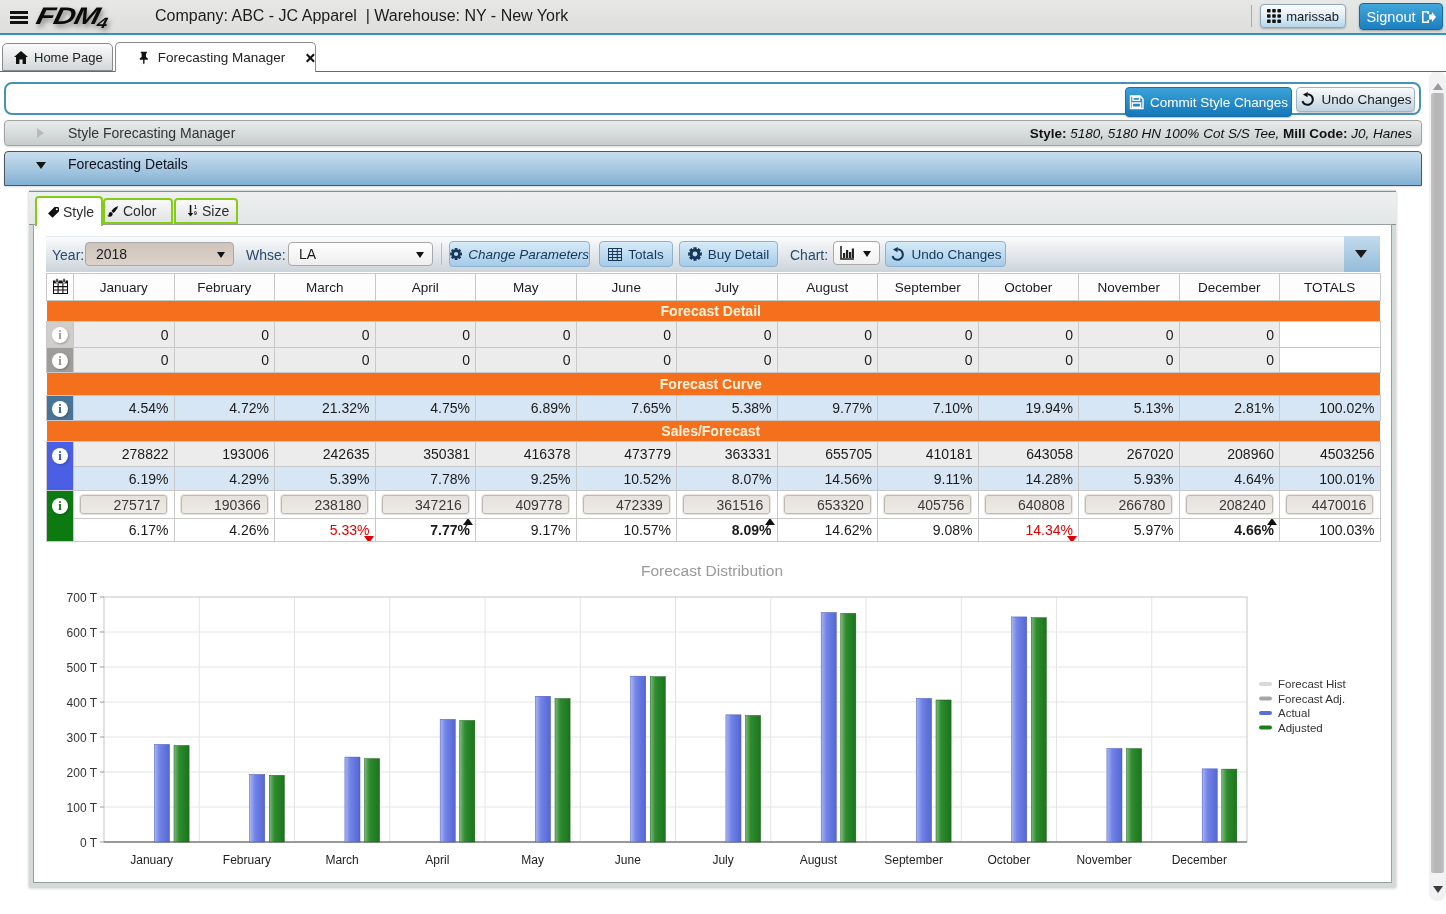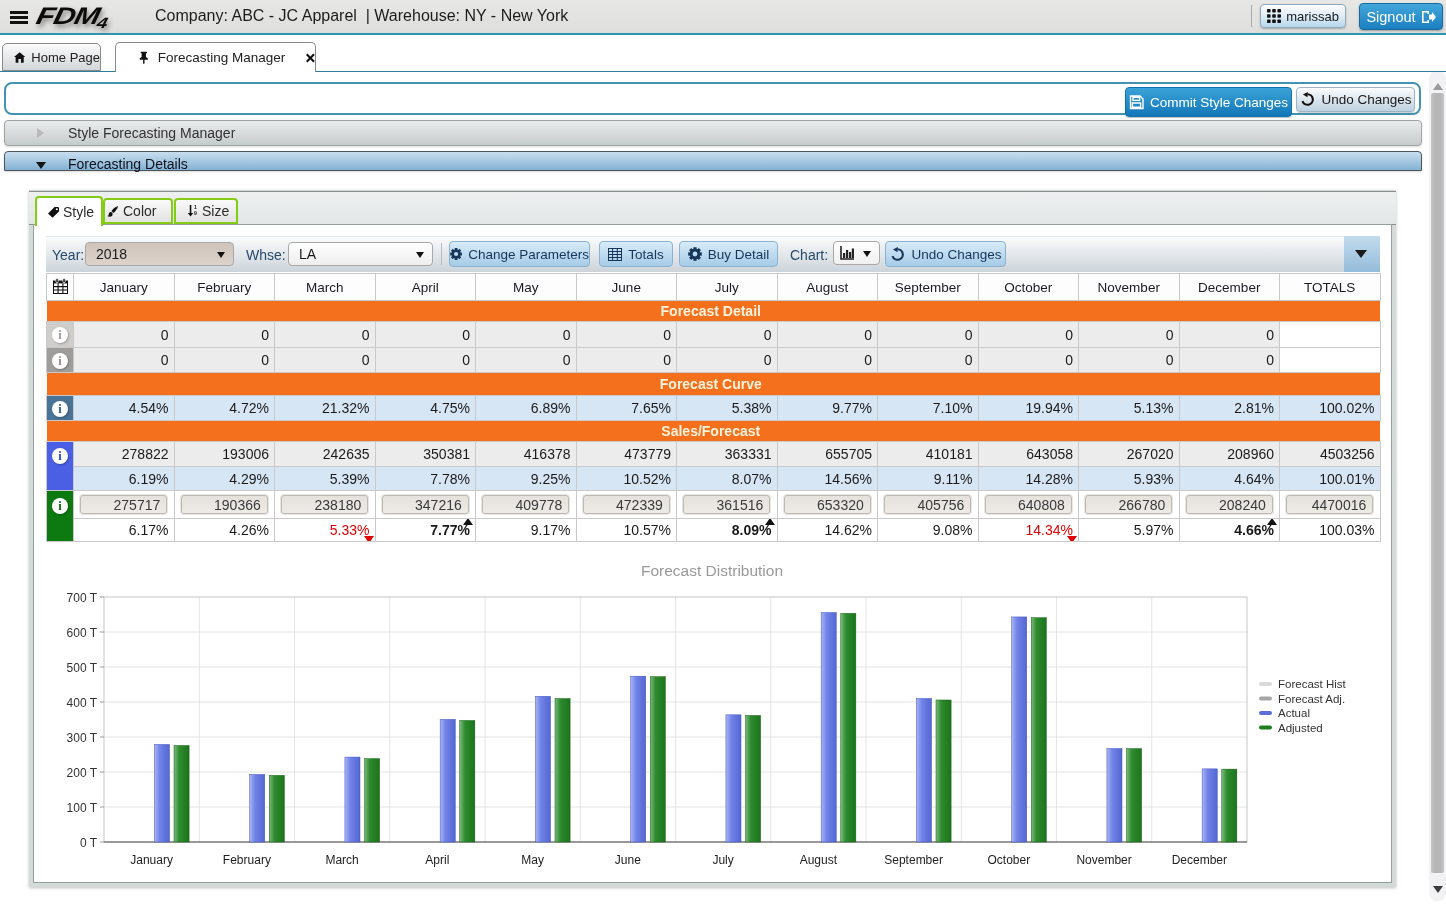--- a/index.html
+++ b/index.html
@@ -17,40 +17,40 @@
 #hdrsep { left:1251px; top:5px; width:1px; height:22px; background:#aaa; }
 #userbtn { left:1260px; top:4px; width:86px; height:24px; border:1px solid #8fa8bd; border-radius:4px;
   background:linear-gradient(#fdfdfd,#dcebf5 55%,#b5d6ea); font-size:13px; color:#1a1a1a;
   display:flex; align-items:center; justify-content:center; gap:5px; box-shadow:0 1px 2px rgba(0,0,0,.25);}
 #signout { left:1359px; top:3px; width:84px; height:27px; border:1px solid #176a9e; border-radius:4px;
   background:linear-gradient(#41a7da,#1c7fc0); font-size:14.5px; color:#fff;
   display:flex; align-items:center; justify-content:center; gap:5px; box-shadow:0 1px 2px rgba(0,0,0,.3);}
 
 .wtab { top:43px; height:28px; border:1px solid #8a8a8a; border-radius:5px 5px 0 0; white-space:nowrap;
   display:flex; align-items:center; font-size:13.5px; color:#222; z-index:3; }
-#tabhome { left:2px; width:99px; background:linear-gradient(#fbfbfb,#d3d7d9); padding-left:11px; gap:6px; font-size:13px;}
+#tabhome { left:2px; width:111px; background:linear-gradient(#fbfbfb,#d3d7d9); padding-left:11px; gap:6px; font-size:13px;}
 #tabfm { left:115px; top:42px; height:30px; width:201px; background:#fff; border-bottom:none; z-index:4;
   padding-left:23px; gap:9px; }
 #tealline { left:0; top:70.8px; width:1446px; height:1.6px; background:#2e7d9c; z-index:2; }
 
 #actbox { left:4px; top:82px; width:1417px; height:33px; border:2px solid #4492b4; border-radius:8px; background:#fff; }
 .btn { position:absolute; display:flex; align-items:center; justify-content:center; gap:6px; white-space:nowrap;
   border-radius:4px; font-size:13.5px; }
 #commitbtn { left:1125px; top:87px; width:167px; height:30px; color:#fff;
   background:linear-gradient(#3aa2d8,#1477b8); border:1px solid #1272ae; box-shadow:0 1px 1px rgba(0,0,0,.25);}
 #undotop { left:1296px; top:87px; width:119px; height:25px; color:#1a1a1a;
   background:linear-gradient(#fbfcfd,#bed2e0); border:1px solid #9cb4c4; box-shadow:0 1px 1px rgba(0,0,0,.2);}
 
 #sfmbar { left:4px; top:120px; width:1418px; height:26px; border:1px solid #a3a3a3; border-radius:4px;
   background:linear-gradient(#e9eCec,#c6cbcb); box-shadow:0 1px 2px rgba(0,0,0,.15); }
 #sfmbar .cap { position:absolute; left:63px; top:4px; font-size:14px; color:#333; }
 #sfmarrow { position:absolute; left:32px; top:7px; width:0; height:0;
   border-left:7px solid #b9b9b9; border-top:5.5px solid transparent; border-bottom:5.5px solid transparent; }
 #styleinfo { position:absolute; right:9px; top:4.5px; font-size:13.5px; color:#111; }
-#fdbar { left:4px; top:151px; width:1418px; height:20px; border:1px solid #4d565c; border-radius:4px 4px 0 0;
+#fdbar { left:4px; top:151px; width:1418px; height:35px; border:1px solid #4d565c; border-radius:4px 4px 0 0;
   background:linear-gradient(#c8deee,#a3c6e0 55%,#82b1d3); box-shadow:0 1px 2px rgba(0,0,0,.15);}
 #fdbar .cap { position:absolute; left:63px; top:4px; font-size:14px; color:#10101c; }
 #fdarrow { position:absolute; left:31px; top:10px; width:0; height:0;
   border-top:7px solid #151515; border-left:5.5px solid transparent; border-right:5.5px solid transparent; }
 
 #frame { left:29px; top:190px; width:1367px; height:697px; background:#d4dad8; box-shadow:0 1px 3px rgba(0,0,0,.25);}
 #inner { left:33px; top:224px; width:1359px; height:659px; background:#fff; border:1px solid #95a09e; }
 #strip { left:29px; top:191px; width:1367px; height:34px; background:linear-gradient(#eef0f0,#e2e6e6);
   border-top:1px solid #8e8e8e; border-bottom:1px solid #8e8e8e; }
 
@@ -154,20 +154,21 @@
       <path d="M1.5 1 H11 L14 4 V13.5 H1.5 Z M4 2.2 V5.4 H10.6 V2.2 Z M3.4 8 V12.3 H11.6 V8 Z" fill="none" stroke="#fff" stroke-width="1.4"></path>
     </svg>Commit Style Changes</div>
 <div class="btn" id="undotop"><svg width="16" height="15" viewBox="0 0 16 15">
       <path d="M8.5 2.2 a5.3 5.3 0 1 1 -5.0 7.0" fill="none" stroke="#111" stroke-width="2.1"></path>
       <path d="M8.9 0 L3.9 2.4 8.5 5.2 Z" fill="#111"></path>
     </svg>Undo Changes</div>
 
 <div class="abs" id="sfmbar">
     <span id="sfmarrow"></span>
     <span class="cap">Style Forecasting Manager</span>
+<span id="styleinfo"><b>Style:</b> <i>5180, 5180 HN 100% Cot S/S Tee,</i> <b>Mill Code:</b> <i>J0, Hanes</i></span>
   </div>
 <div class="abs" id="fdbar">
     <span id="fdarrow"></span>
     <span class="cap">Forecasting Details</span>
   </div>
 
 <div class="abs" id="frame"></div>
 <div class="abs" id="strip"></div>
 <div class="abs" id="inner"></div>
 <div class="itab" id="tstyle"><svg width="11" height="11" viewBox="0 0 14 14">
@@ -184,21 +185,21 @@
       <text x="9" y="13" font-size="6.5" font-weight="bold" fill="#111">9</text>
     </svg>Size</div>
 
 <div class="abs" id="tb2"></div>
 <div class="abs" id="tb2dd"></div>
 <span class="lbl" style="left:52px;text-align:center;">Year:</span>
 <div class="dd" style="left:85px; width:149px; background:linear-gradient(#cfc3ba,#ddd3cb);">2018</div>
 <span class="lbl" style="left:246px;">Whse:</span>
 <div class="dd" style="left:288px; width:145px; background:linear-gradient(#fff,#eee);">LA</div>
 <div class="abs" style="left:441px; top:243px; width:1px; height:22px; background:#b4bec4;"></div>
-<div class="btn tbtn" style="left:449px; width:141px;"><svg width="14" height="14" viewBox="0 0 14 14">
+<div class="btn tbtn" style="left:449px; width:141px;font-style:italic;"><svg width="14" height="14" viewBox="0 0 14 14">
       <path d="M5.37 0.19L8.63 0.19L8.51 1.81A5.4 5.4 0 0 1 9.60 2.27L10.66 1.03L12.97 3.34L11.73 4.40A5.4 5.4 0 0 1 12.19 5.49L13.81 5.37L13.81 8.63L12.19 8.51A5.4 5.4 0 0 1 11.73 9.60L12.97 10.66L10.66 12.97L9.60 11.73A5.4 5.4 0 0 1 8.51 12.19L8.63 13.81L5.37 13.81L5.49 12.19A5.4 5.4 0 0 1 4.40 11.73L3.34 12.97L1.03 10.66L2.27 9.60A5.4 5.4 0 0 1 1.81 8.51L0.19 8.63L0.19 5.37L1.81 5.49A5.4 5.4 0 0 1 2.27 4.40L1.03 3.34L3.34 1.03L4.40 2.27A5.4 5.4 0 0 1 5.49 1.81ZM9.40 7.00 A2.4 2.4 0 1 0 4.60 7.00 A2.4 2.4 0 1 0 9.40 7.00 Z" fill="#16365a" fill-rule="evenodd"></path>
     </svg>Change Parameters</div>
 <div class="btn tbtn" style="left:599px; width:74px;"><svg width="14" height="13" viewBox="0 0 14 13">
       <rect x="0.5" y="0.5" width="13" height="12" fill="none" stroke="#16365a"></rect>
       <path d="M0 3.5 H14 M0 6.5 H14 M0 9.5 H14 M4.6 0 V13 M9.3 0 V13" stroke="#16365a"></path>
     </svg>Totals</div>
 <div class="btn tbtn" style="left:679px; width:99px;"><svg width="14" height="14" viewBox="0 0 14 14">
       <path d="M5.37 0.19L8.63 0.19L8.51 1.81A5.4 5.4 0 0 1 9.60 2.27L10.66 1.03L12.97 3.34L11.73 4.40A5.4 5.4 0 0 1 12.19 5.49L13.81 5.37L13.81 8.63L12.19 8.51A5.4 5.4 0 0 1 11.73 9.60L12.97 10.66L10.66 12.97L9.60 11.73A5.4 5.4 0 0 1 8.51 12.19L8.63 13.81L5.37 13.81L5.49 12.19A5.4 5.4 0 0 1 4.40 11.73L3.34 12.97L1.03 10.66L2.27 9.60A5.4 5.4 0 0 1 1.81 8.51L0.19 8.63L0.19 5.37L1.81 5.49A5.4 5.4 0 0 1 2.27 4.40L1.03 3.34L3.34 1.03L4.40 2.27A5.4 5.4 0 0 1 5.49 1.81ZM9.40 7.00 A2.4 2.4 0 1 0 4.60 7.00 A2.4 2.4 0 1 0 9.40 7.00 Z" fill="#16365a" fill-rule="evenodd"></path>
     </svg>Buy Detail</div>
 <span class="lbl" style="left:790px;">Chart:</span>

